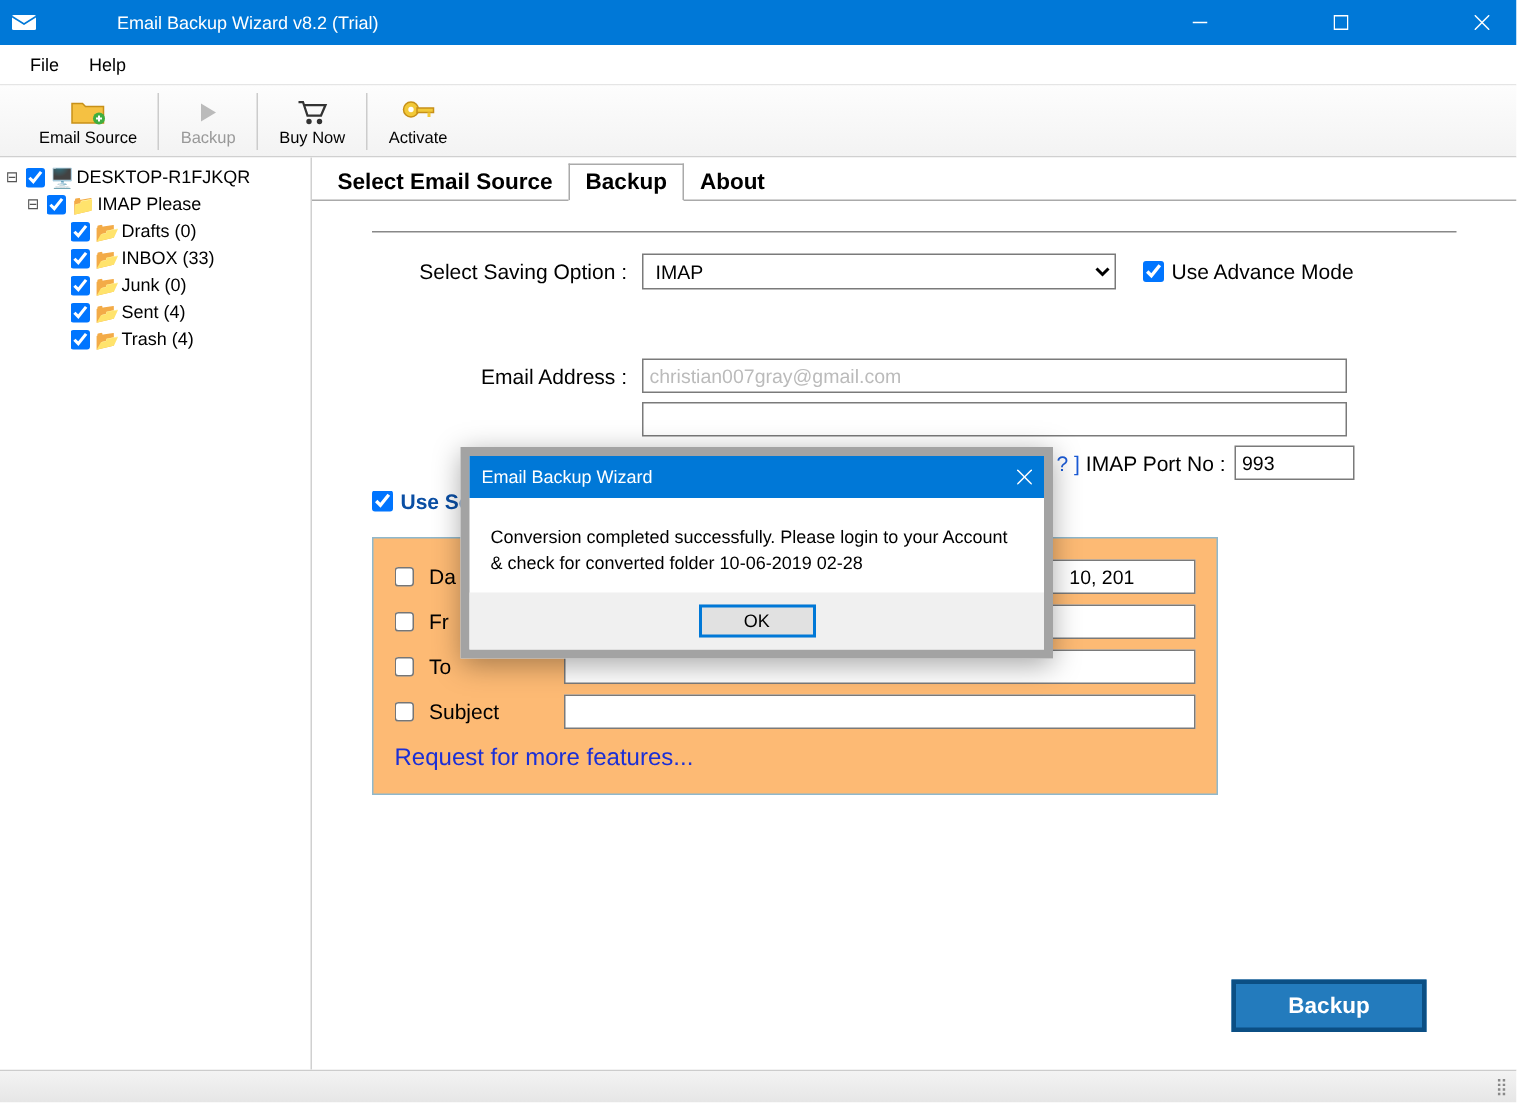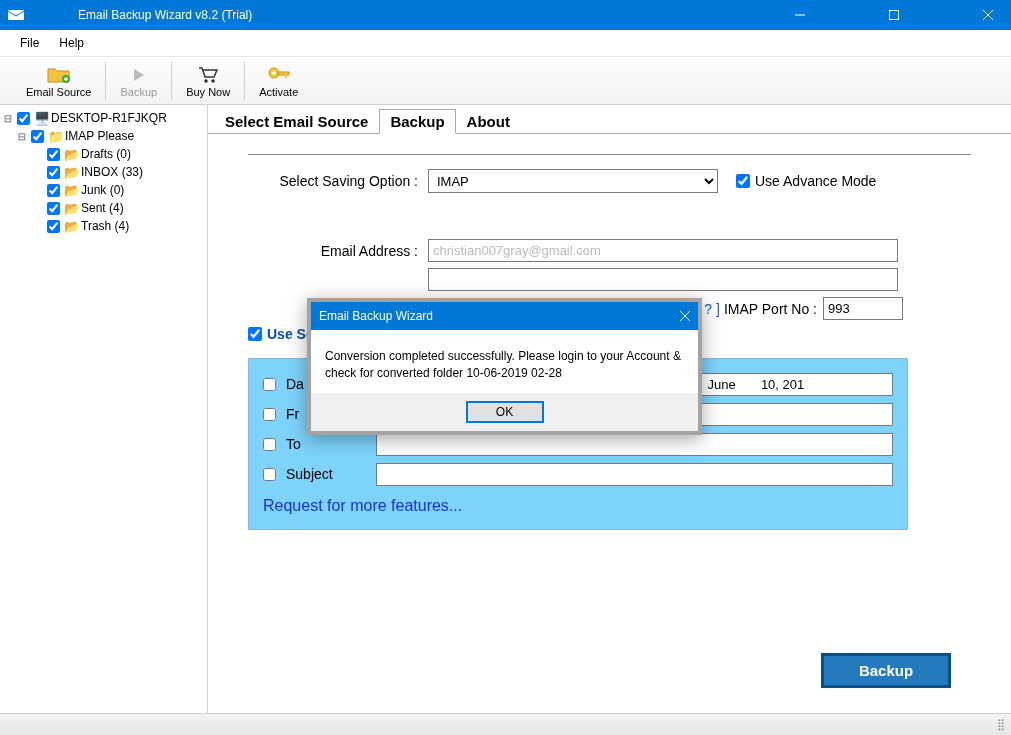--- a/index.html
+++ b/index.html
@@ -41,34 +41,34 @@
 
 .panel { padding: 20px 40px 10px 40px; font-size: 14px; }
 .row { display: flex; align-items: center; margin-bottom: 6px; }
 .lbl { text-align: right; padding-right: 10px; }
 input.txt, select.sel { border: 1px solid #7a7a7a; height: 23px; padding: 1px 4px; font-size: 13px; background:#fff; }
 select.sel { height: 24px; }
 .chk { display: flex; align-items: center; gap: 5px; }
 .chk input { width: 14px; height: 14px; }
 .help { color: #1b5bd6; }
 
-.filters { background: #7dd3fc; border: 1px solid #8fb8cc; padding: 10px 14px 14px 14px; margin-top: 16px; width: 660px; }
+.filters { background: #fdba74; border: 1px solid #8fb8cc; padding: 10px 14px 14px 14px; margin-top: 16px; width: 564px; }
 .filters .frow { display: flex; align-items: center; height: 30px; gap: 10px; }
 .filters .flbl { width: 80px; }
 .filters input.txt { flex: 1; }
 .morelink { color: #1b2fd6; margin-top: 8px; font-size: 16px; }
 
 .backup-btn { position: absolute; right: 60px; bottom: 25px; width: 130px; height: 35px; background: #237bbd; color: #fff; border: 3px solid #0b4f84; font-weight: bold; font-size: 15px; }
 
 
 .statusbar { height: 22px; background: linear-gradient(#f3f3f3,#e6e6e6); border-top: 1px solid #ccc; display:flex; justify-content:flex-end; align-items:center; padding-right:6px; color:#888;}
 
 
 .modal-back { position: absolute; left: 0; top: 0; width: 100%; height: 100%; }
-.modal { position: absolute; left: 307px; top: 298px; width: 395px; background: #fff; border: 4px solid #a3a3a3; box-shadow: 0 4px 18px rgba(0,0,0,0.35); font-size: 12px; }
+.modal { position: absolute; left: 307px; top: 298px; width: 395px; background: #fff; border: 6px solid #a3a3a3; box-shadow: 0 4px 18px rgba(0,0,0,0.35); font-size: 12px; }
 .modal .mtitle { height: 28px; background: #0078d7; color: #fff; display: flex; align-items: center; padding: 0 8px; }
 .modal .mtitle .sp { flex: 1; }
 .modal .mbody { padding: 18px 14px 10px 14px; line-height: 1.45; min-height: 60px; }
 .modal .mfoot { background: #f0f0f0; padding: 8px 10px; display: flex; justify-content: center; }
 .modal .mfoot button { width: 78px; height: 22px; border: 2px solid #0078d7; background: #e1e1e1; font-size: 12px; }
 
 svg { display: block; }
 </style>
 </head>
 <body>
@@ -202,21 +202,21 @@
       <div class="tab">Select Email Source</div>
       <div class="tab active">Backup</div>
       <div class="tab">About</div>
     </div>
     <div class="tabline"></div>
 
     <div class="panel">
       <hr style="border:none;border-top:1px solid #888;margin-bottom:14px">
       <div class="row">
         <span class="lbl" style="width:180px">Select Saving Option :</span>
-        <select class="sel" style="width:290px">
+        <select class="sel" style="width:316px">
           <option>IMAP</option>
         </select>
         <span style="width:18px"></span>
         <label class="chk">
           <input type="checkbox" checked="" style="">
           <span>Use Advance Mode</span>
         </label>
       </div>
 
       <div style="height:40px"></div>

